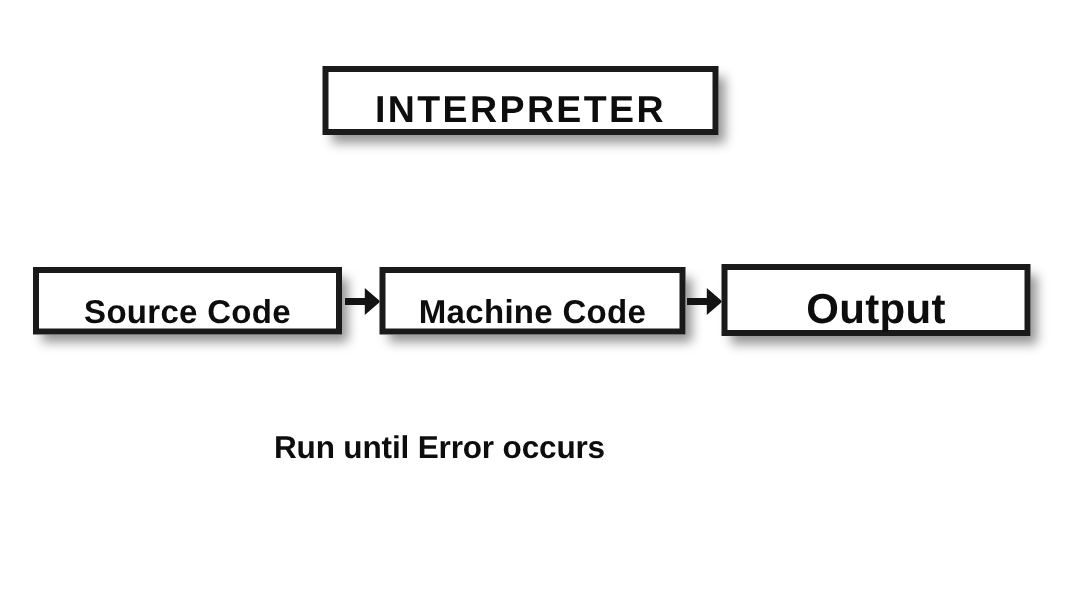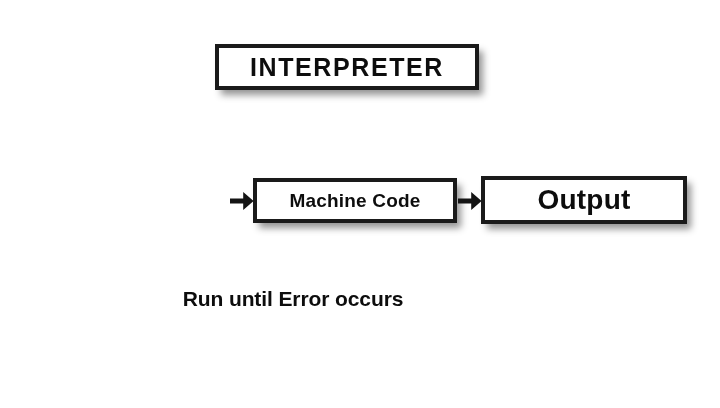--- a/index.html
+++ b/index.html
@@ -23,21 +23,21 @@
   }
 
   
   .node {
     position: absolute;
     box-sizing: border-box;
     background: #ffffff;
     border: 4px solid #1a1a1a;
     box-shadow: 5px 6px 7px -1px rgba(0,0,0,0.42);
     display: flex;
-    align-items: center;
+    align-items: flex-end;
     justify-content: center;
   }
   .node-label {
     font-weight: bold;
     color: #0d0d0d;
     white-space: nowrap;
     line-height: 1;
     text-align: center;
   }
 
@@ -65,21 +65,21 @@
     letter-spacing: 0.2px;
   }
 
   #node-machine-code {
     left: 253px;
     top: 178px;
     width: 204px;
     height: 45px;
   }
   #node-machine-code .node-label {
-    font-size: 19px;
+    font-size: 22px;
     letter-spacing: 0.2px;
   }
 
   #node-output {
     left: 481px;
     top: 176px;
     width: 206px;
     height: 48px;
   }
   #node-output .node-label {
@@ -116,20 +116,23 @@
 </style>
 </head>
 <body>
 
 <div id="canvas">
 
   <div class="node" id="node-interpreter">
     <span class="node-label">INTERPRETER</span>
   </div>
 
+  <div class="node" id="node-source-code">
+    <span class="node-label">Source Code</span>
+  </div>
 
   <div class="arrow" id="arrow-source-to-machine">
     <svg width="26" height="24" viewBox="0 0 26 24" aria-hidden="true">
       <path d="M1 9.6 H14.2 V3.0 L24.6 12.0 L14.2 21.0 V14.4 H1 Z" fill="#141414"></path>
     </svg>
   </div>
 
   <div class="node" id="node-machine-code">
     <span class="node-label">Machine Code</span>
   </div>

